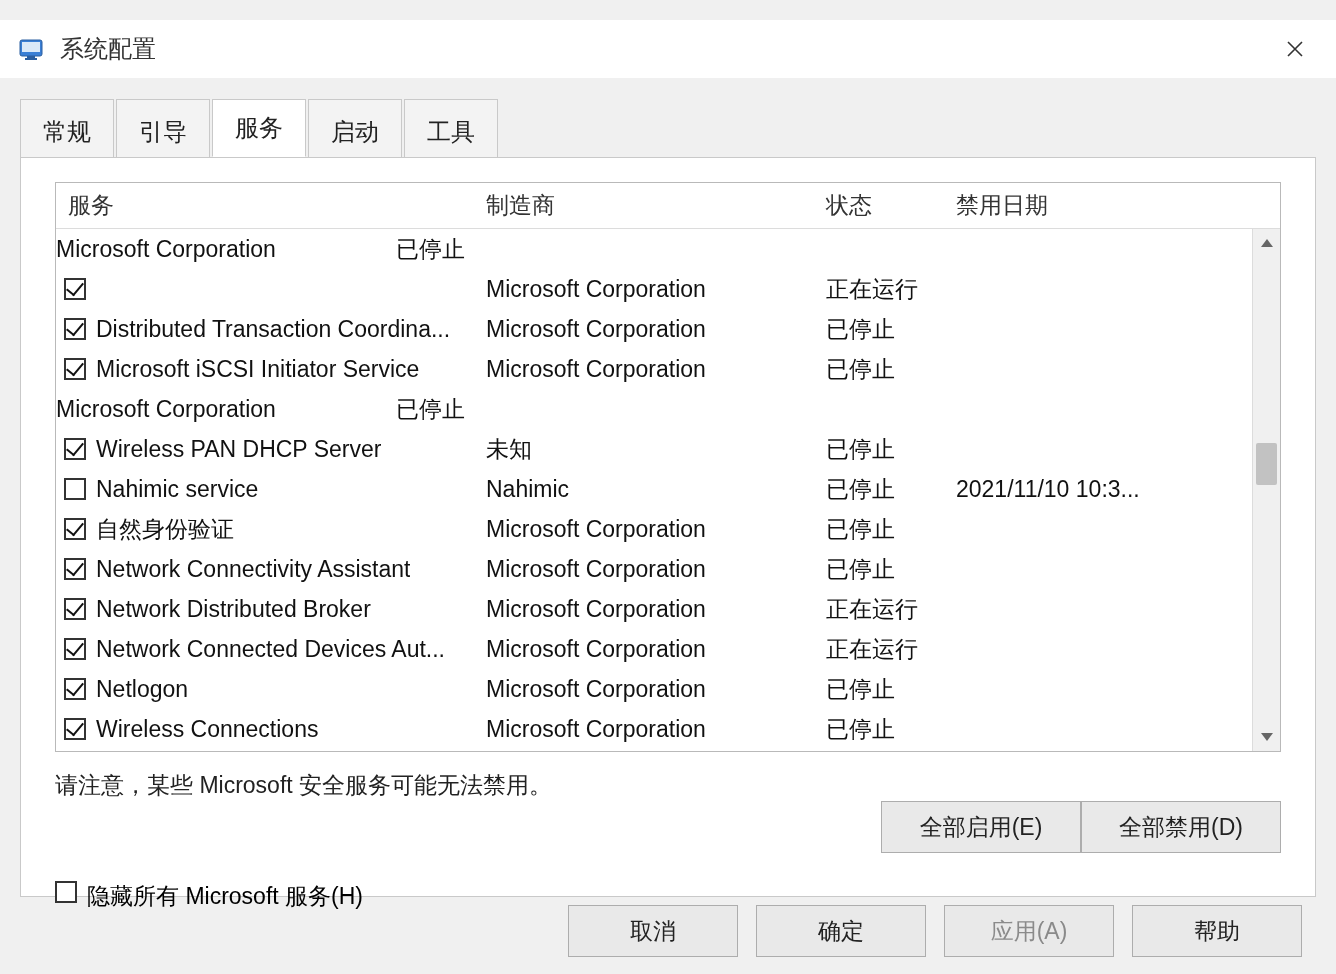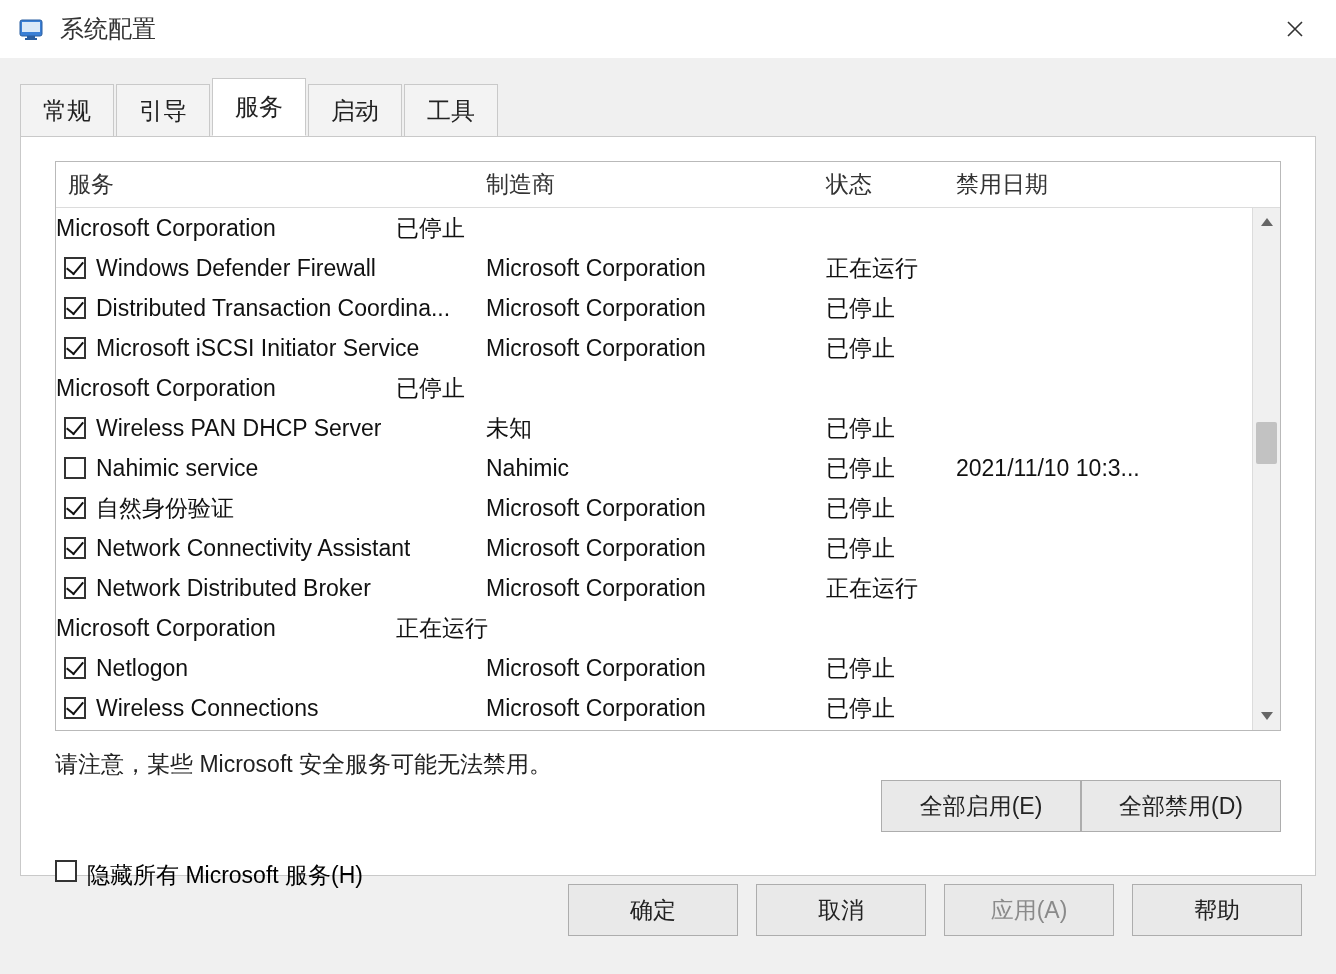--- a/index.html
+++ b/index.html
@@ -13,20 +13,21 @@
     font-size: 21px;
     color: #000;
     overflow: hidden;
   }
   .titlebar {
     height: 58px;
     display: flex;
     align-items: center;
     padding: 0 18px;
     background: #ffffff;
+    margin-top: 20px;
   }
   .titlebar .app-icon-box {
     width: 30px; height: 30px;
     margin-right: 12px;
     display: inline-flex; align-items:center; justify-content:center;
   }
   .titlebar .title-text {
     font-size: 24px;
     color: #333;
   }
@@ -38,21 +39,21 @@
   }
   .tab-area {
     padding-left: 20px;
     margin-top: 20px;
   }
   .tabs {
     display:flex;
     align-items:flex-end;
   }
   .tab {
-    padding: 10px 22px 10px 22px;
+    padding: 16px 22px 10px 22px;
     font-size: 24px;
     background: #f3f3f3;
     border: 1px solid #c9c9c9;
     border-bottom: none;
     margin-right: 2px;
     position: relative;
     top: 1px;
     color:#222;
     text-align:center;
   }
@@ -227,21 +228,20 @@
     <div class="list-body" id="list-body">
 
       <div class="row">
           <div class="cell-mfr">Microsoft Corporation</div>
           <div class="cell-status">已停止</div>
           <div class="cell-date"></div>
         </div>
         <div class="row">
           <div class="cell-service">
             <span class="chk checked"></span>
-            <span class="svc-label">Windows Defender Firewall</span>
           </div>
           <div class="cell-mfr">Microsoft Corporation</div>
           <div class="cell-status">正在运行</div>
           <div class="cell-date"></div>
         </div>
         <div class="row">
           <div class="cell-service">
             <span class="chk checked"></span>
             <span class="svc-label">Distributed Transaction Coordina...</span>
           </div>
@@ -302,20 +302,24 @@
         <div class="row">
           <div class="cell-service">
             <span class="chk checked"></span>
             <span class="svc-label">Network Distributed Broker</span>
           </div>
           <div class="cell-mfr">Microsoft Corporation</div>
           <div class="cell-status">正在运行</div>
           <div class="cell-date"></div>
         </div>
         <div class="row">
+          <div class="cell-service">
+            <span class="chk checked"></span>
+            <span class="svc-label">Network Connected Devices Aut...</span>
+          </div>
           <div class="cell-mfr">Microsoft Corporation</div>
           <div class="cell-status">正在运行</div>
           <div class="cell-date"></div>
         </div>
         <div class="row">
           <div class="cell-service">
             <span class="chk checked"></span>
             <span class="svc-label">Netlogon</span>
           </div>
           <div class="cell-mfr">Microsoft Corporation</div>
@@ -358,17 +362,17 @@
   </div>
 
   <div class="hide-ms-row">
     <span class="chk"></span>
     <span>隐藏所有 Microsoft 服务(H)</span>
   </div>
 
 </div>
 
 <div class="bottom-buttons">
+  <div class="btn">取消</div>
   <div class="btn">确定</div>
-  <div class="btn">取消</div>
   <div class="btn disabled">应用(A)</div>
   <div class="btn">帮助</div>
 </div>
 
 </body></html>

